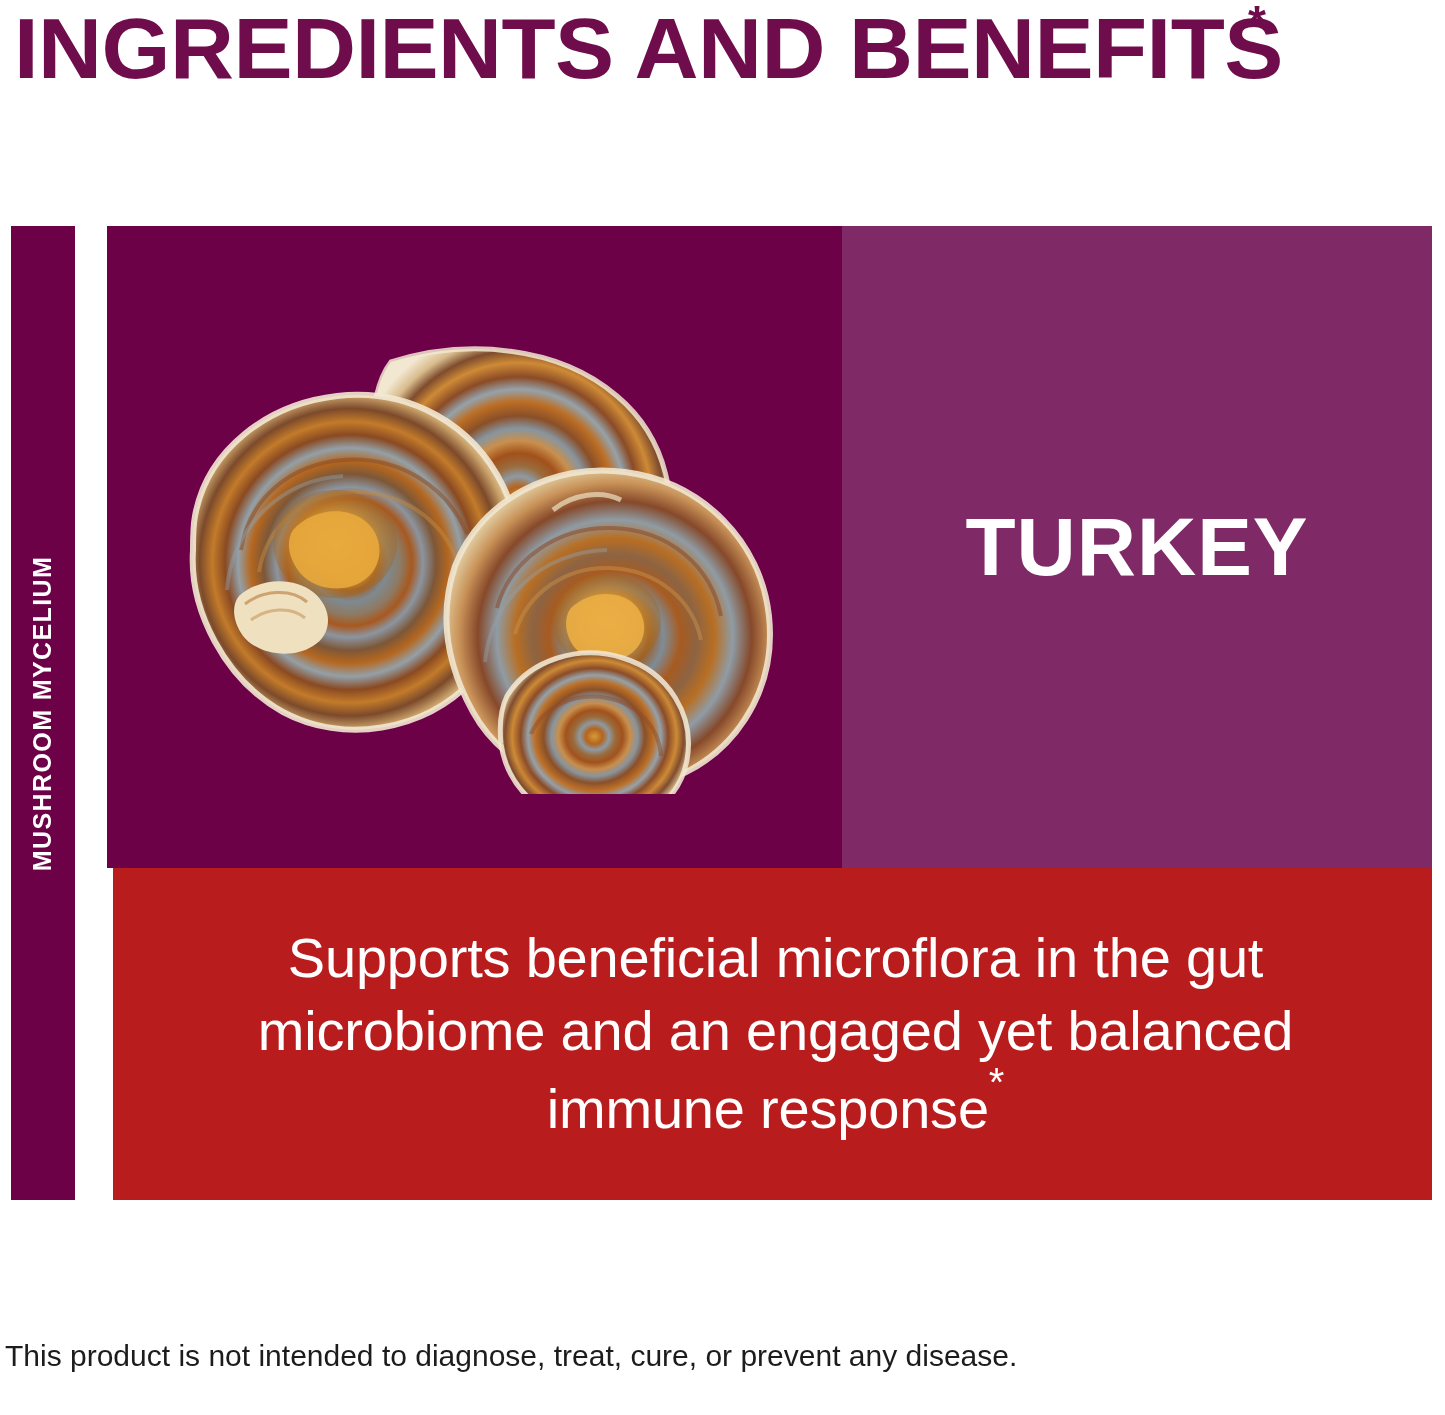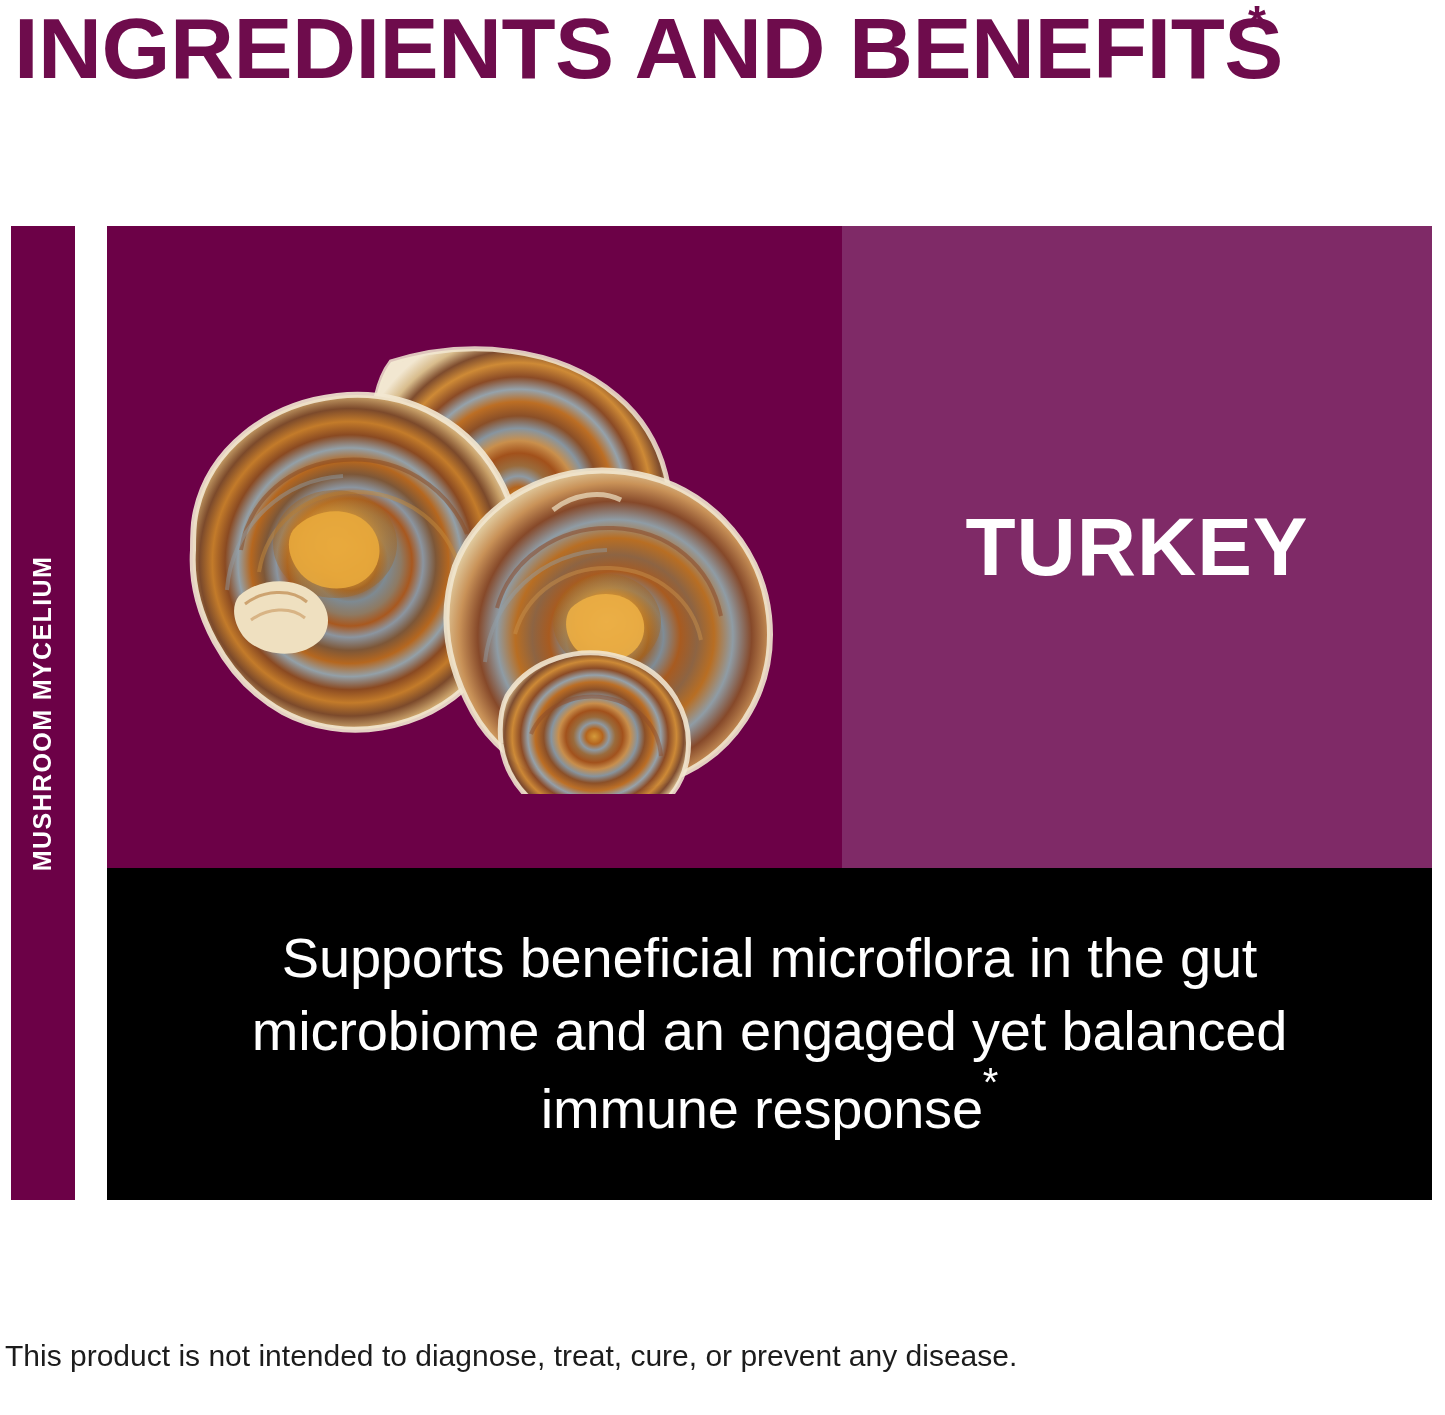--- a/index.html
+++ b/index.html
@@ -114,25 +114,25 @@
     font-size: 82px;
     line-height: 1.28;
     text-align: center;
     letter-spacing: 1px;
     padding: 0 24px;
   }
 
   
   .benefit-band {
     position: absolute;
-    left: 0;
+    left: 6px;
     top: 642px;
     width: 1325px;
     height: 332px;
-    background: #000000;
+    background: #b91c1c;
     display: flex;
     align-items: center;
     justify-content: center;
   }
   .benefit-text {
     color: #ffffff;
     font-family: "Liberation Sans", sans-serif;
     font-weight: 400;
     font-size: 56px;
     line-height: 1.30;

